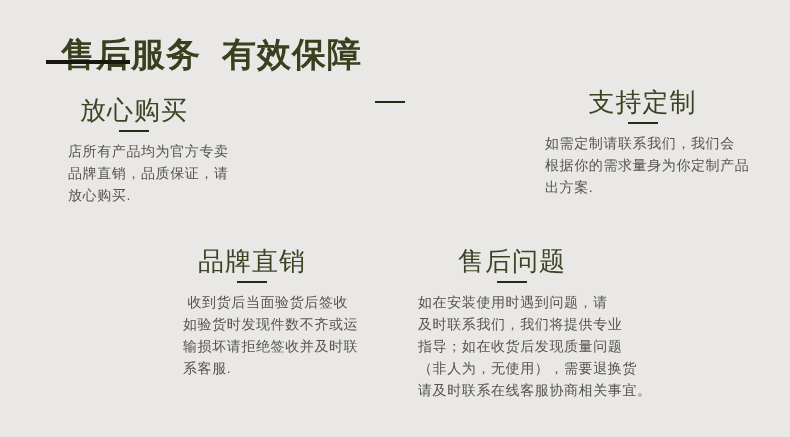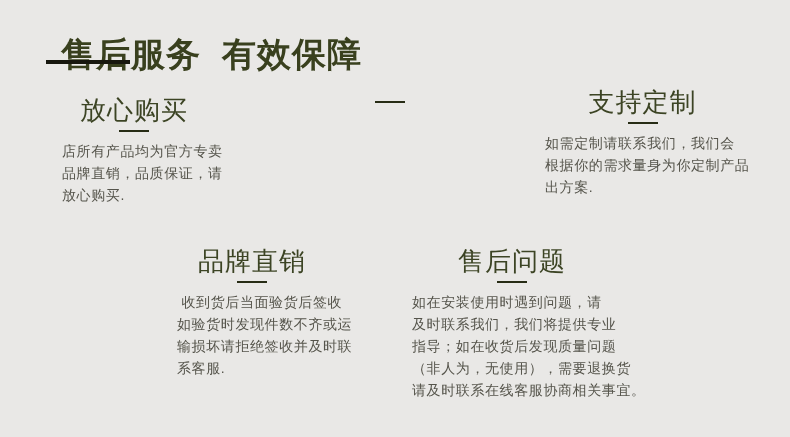--- a/index.html
+++ b/index.html
@@ -47,21 +47,21 @@
     margin: 5px auto 0 auto;
   }
   .card-body {
     margin-top: 8px;
     font-size: 14px;
     line-height: 22px;
     color: #55544b;
     letter-spacing: 0.6px;
     white-space: pre;
   }
-  .card-body.indent-left { margin-left: 14px; }
+  .card-body.indent-left { margin-left: 20px; }
   
   #card-quality   { left: 48px;  top: 96px;  width: 172px; }
   #card-shipping  { left: 306px; top: 96px;  width: 168px; }
   #card-custom    { left: 545px; top: 88px;  width: 195px; }
   #card-logistics { left: 163px; top: 247px; width: 178px; }
   #card-aftersale { left: 398px; top: 247px; width: 228px; }
 </style>
 </head>
 <body>
 

